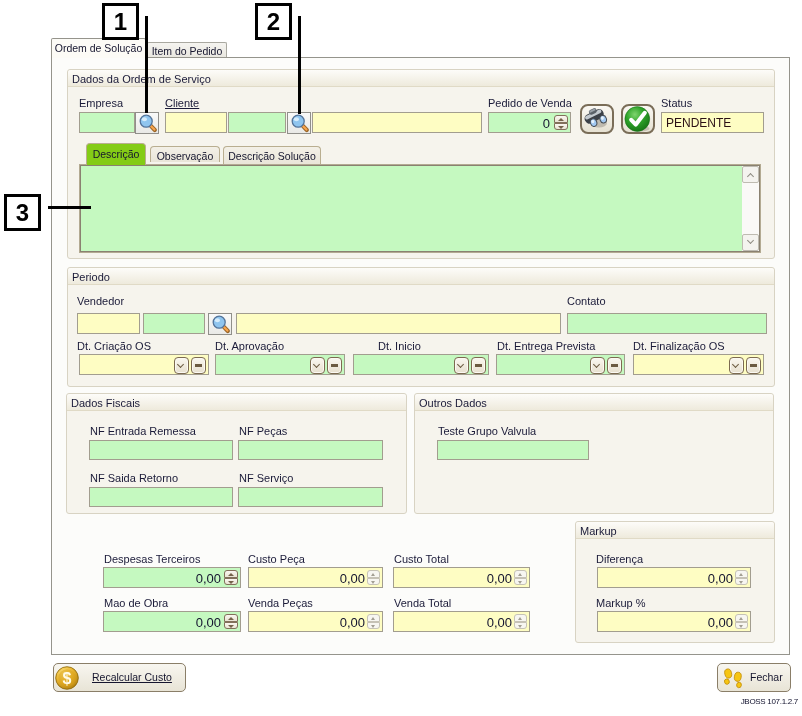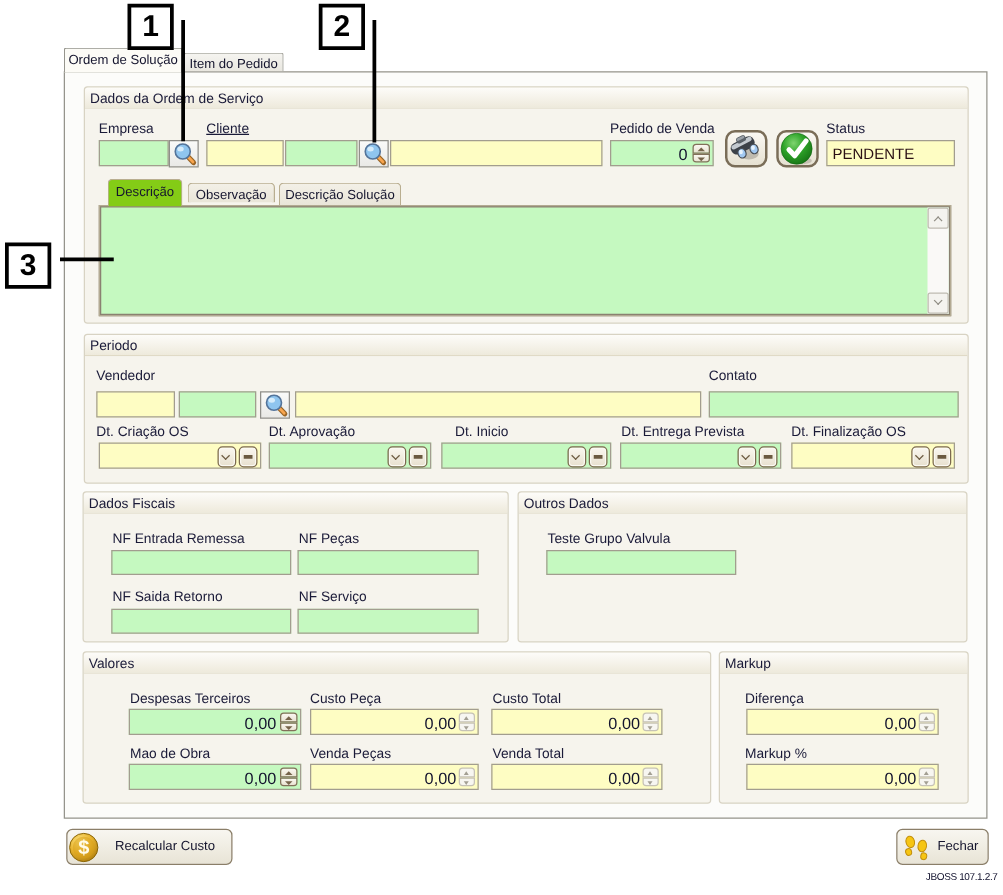--- a/index.html
+++ b/index.html
@@ -155,21 +155,21 @@
 <line x1="14.4" y1="12.4" x2="18.4" y2="16.6" stroke="#f8a54e" stroke-width="2.2" stroke-linecap="round"></line>
 <circle cx="10.2" cy="8.2" r="6" fill="#8fc5ef" stroke="#54749a" stroke-width="1.3"></circle>
 <ellipse cx="8.4" cy="6.2" rx="2.6" ry="2" fill="#d6ecfb"></ellipse>
 </svg>
     </div>
   <div class="fld yel" style="left:236px; top:313px; width:325px;"></div>
   <div class="fld grn" style="left:567px; top:313px; width:200px;"></div>
 
   <div class="lbl" style="left:77px; top:340px;">Dt. Criação OS</div>
   <div class="lbl" style="left:215px; top:340px;">Dt. Aprovação</div>
-  <div class="lbl" style="left:340px; top:340px;padding-left:24px;">Dt. Inicio</div>
+  <div class="lbl" style="left:354px; top:340px;padding-left:24px;">Dt. Inicio</div>
   <div class="lbl" style="left:497px; top:340px;">Dt. Entrega Prevista</div>
   <div class="lbl" style="left:633px; top:340px;">Dt. Finalização OS</div>
   <div class="fld yel dtf" style="left:79px; top:354px; width:130px;">
       <div class="bb" style="right:19px; top:1.5px;">
         <div class="chv"></div>
       </div>
       <div class="bb" style="right:2px; top:1.5px;">
         <div class="mns"></div>
       </div>
     </div>
@@ -217,23 +217,20 @@
   <div class="lbl" style="left:239px; top:472px;">NF Serviço</div>
   <div class="fld grn" style="left:89px; top:487px; width:144px; height:20px;"></div>
   <div class="fld grn" style="left:238px; top:487px; width:145px; height:20px;"></div>
 
   <div class="grp" style="left:414px; top:393px; width:360px; height:121px;">
       <div class="hdr">Outros Dados</div>
     </div>
   <div class="lbl" style="left:438px; top:425px;">Teste Grupo Valvula</div>
   <div class="fld grn" style="left:437px; top:440px; width:152px; height:20px;"></div>
 
-  <div class="grp" style="left:66px; top:521px; width:503px; height:122px;">
-      <div class="hdr">Valores</div>
-    </div>
   <div class="lbl" style="left:104px; top:553px;">Despesas Terceiros</div>
   <div class="lbl" style="left:248px; top:553px;">Custo Peça</div>
   <div class="lbl" style="left:394px; top:553px;">Custo Total</div>
   <div class="fld grn" style="left:103px; top:567px; width:138px;">
       <div class="val" style="right:19px; top:2.5px;">0,00</div>
       <div class="spinb" style="right:2px;">
         <div class="u">
           <div class="cu"></div>
         </div>
         <div class="d">
@@ -334,21 +331,21 @@
 <radialGradient id="gc" cx="38%" cy="30%" r="80%">
 <stop offset="0%" stop-color="#ffe98a"></stop>
             <stop offset="50%" stop-color="#e8b430"></stop>
             <stop offset="100%" stop-color="#a87708"></stop>
 </radialGradient>
 </defs>
 <circle cx="13" cy="13" r="11.3" fill="url(#gc)" stroke="#8a6506" stroke-width="0.8"></circle>
         <circle cx="13" cy="13" r="8.7" fill="#d89d14" opacity="0.5"></circle>
 <text x="13" y="18.5" text-anchor="middle" font-family="Liberation Sans" font-size="16" font-weight="bold" fill="#fffbe8">$</text>
 </svg>
-      <span style="position:absolute; left:38px; top:7px;">Recalcular Custo</span>
+      <span style="position:absolute; left:38px; top:7px;text-decoration:underline;">Recalcular Custo</span>
     </div>
   <div class="btn" style="left:717px; top:663px; width:74px;" id="btnfech">
       <svg width="24" height="24" viewBox="0 0 24 24" style="position:absolute;left:3px;top:1px;">
 <g fill="#f6c513" stroke="#c28e0a" stroke-width="0.8">
 <ellipse cx="7.2" cy="8.5" rx="3.4" ry="4.6" transform="rotate(-14 7.2 8.5)"></ellipse>
 <ellipse cx="5.9" cy="16.6" rx="2.4" ry="2.7" transform="rotate(-14 5.9 16.6)"></ellipse>
 <ellipse cx="16.8" cy="11.8" rx="3.4" ry="4.6" transform="rotate(10 16.8 11.8)"></ellipse>
 <ellipse cx="18" cy="20" rx="2.4" ry="2.7" transform="rotate(10 18 20)"></ellipse>
 </g>
 </svg>

